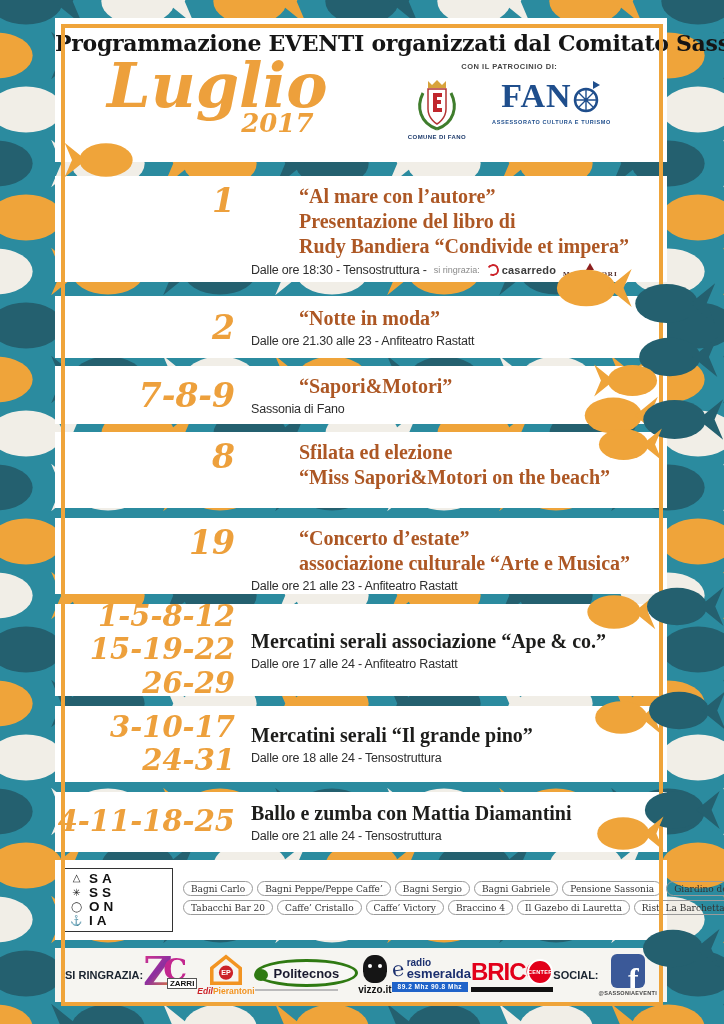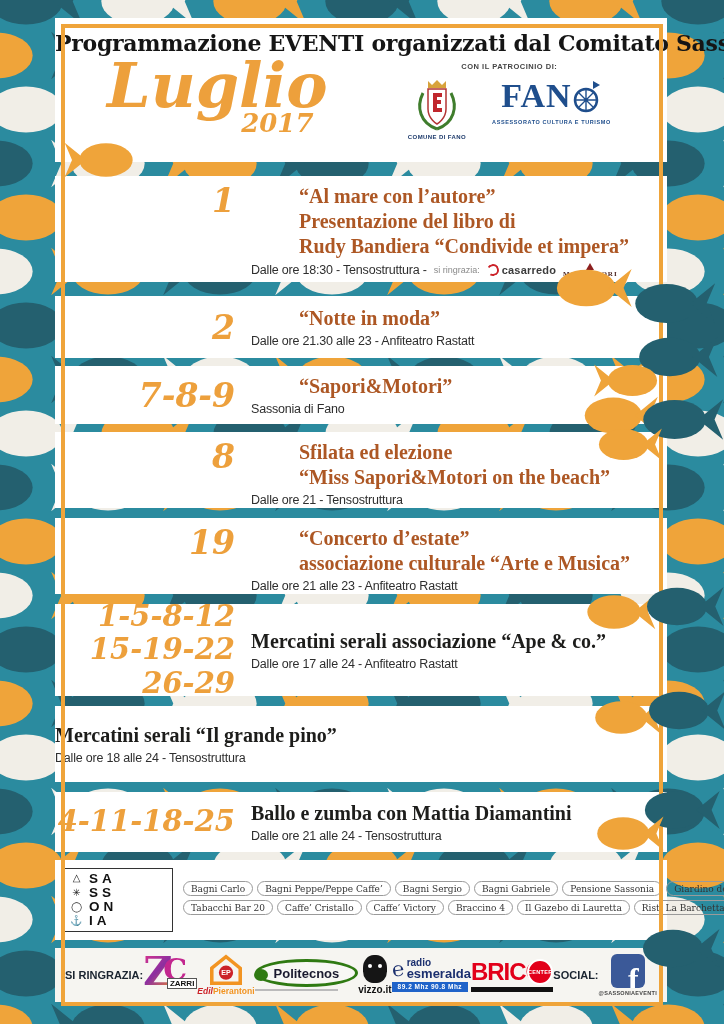--- a/index.html
+++ b/index.html
@@ -1113,21 +1113,20 @@
     </div>
   </section>
 
   <section class="card event top-align" style="top:432px;height:76px">
     <div class="ev-dates d-lg">
       <div>8</div>
     </div>
     <div class="ev-body">
       <div class="ev-title t-rust">Sfilata ed elezione</div>
       <div class="ev-title t-rust">“Miss Sapori&amp;Motori on the beach”</div>
-      <div class="ev-details">Dalle ore 21 - Tensostruttura</div>
     </div>
   </section>
 
   <section class="card event top-align" style="top:518px;height:76px">
     <div class="ev-dates d-lg">
       <div>19</div>
     </div>
     <div class="ev-body">
       <div class="ev-title t-rust">“Concerto d’estate”</div>
       <div class="ev-title t-rust">associazione culturale “Arte e Musica”</div>
@@ -1141,20 +1140,24 @@
       <div>15-19-22</div>
       <div>26-29</div>
     </div>
     <div class="ev-body">
       <div class="ev-title t-black">Mercatini serali associazione “Ape &amp; co.”</div>
       <div class="ev-details">Dalle ore 17 alle 24 - Anfiteatro Rastatt</div>
     </div>
   </section>
 
   <section class="card event" style="top:706px;height:76px">
+    <div class="ev-dates d-md">
+      <div>3-10-17</div>
+      <div>24-31</div>
+    </div>
     <div class="ev-body">
       <div class="ev-title t-black">Mercatini serali “Il grande pino”</div>
       <div class="ev-details">Dalle ore 18 alle 24 - Tensostruttura</div>
     </div>
   </section>
 
   <section class="card event" style="top:792px;height:60px">
     <div class="ev-dates d-md">
       <div>4-11-18-25</div>
     </div>

